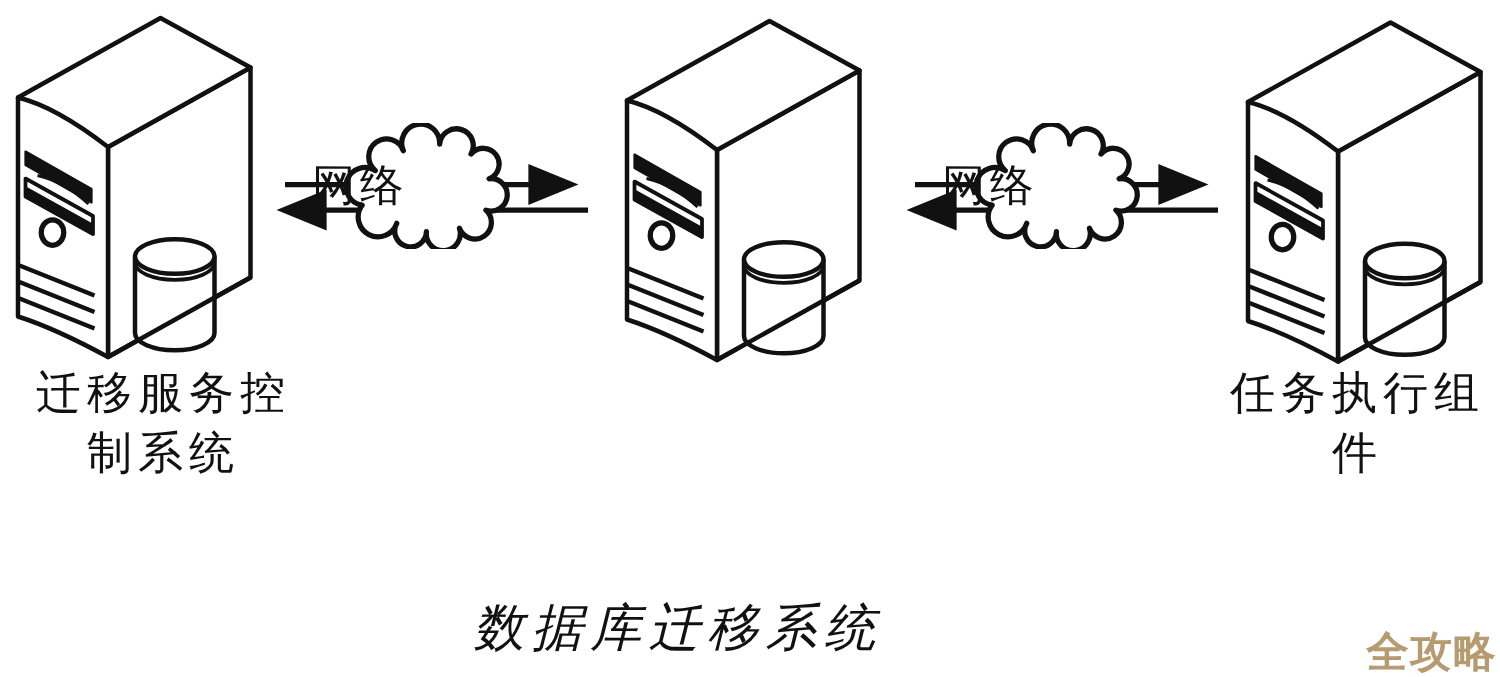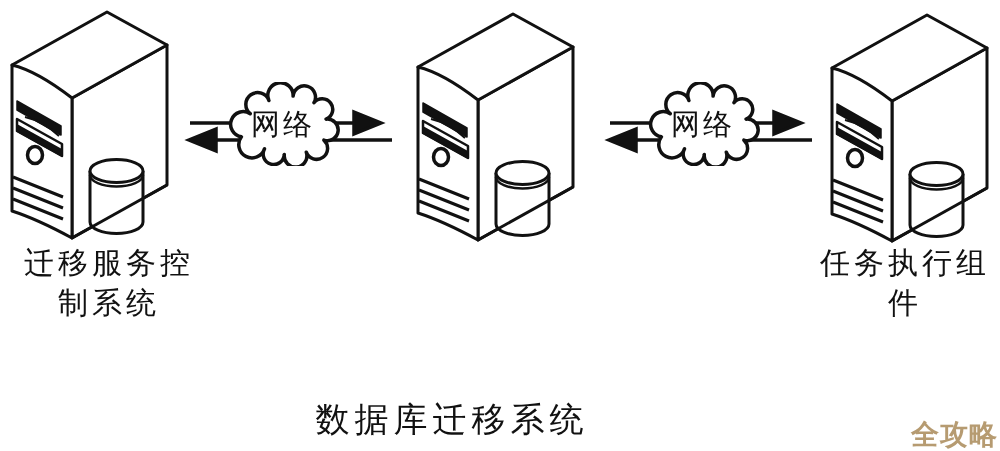--- a/index.html
+++ b/index.html
@@ -23,36 +23,37 @@
     text-align: center;
     font-size: 30px;
     line-height: 40px;
     letter-spacing: 4px;
     color: #111;
     white-space: pre-line;
   }
   .cloud-label {
     position: absolute;
     width: 150px;
-    text-align: center;
+    text-align: left;
     font-size: 29px;
     line-height: 40px;
     letter-spacing: 3px;
     color: #111;
   }
   .diagram-title {
     position: absolute;
     left: 252px;
     top: 398px;
     width: 400px;
     text-align: center;
     font-size: 34px;
     line-height: 44px;
     letter-spacing: 5px;
     color: #111;
+    font-style: italic;
   }
   .watermark {
     position: absolute;
     right: 2px;
     top: 416px;
     font-family: "DejaVu Sans", "Liberation Sans", sans-serif;
     font-weight: 800;
     font-size: 28px;
     letter-spacing: 1px;
     color: #b69b71;

